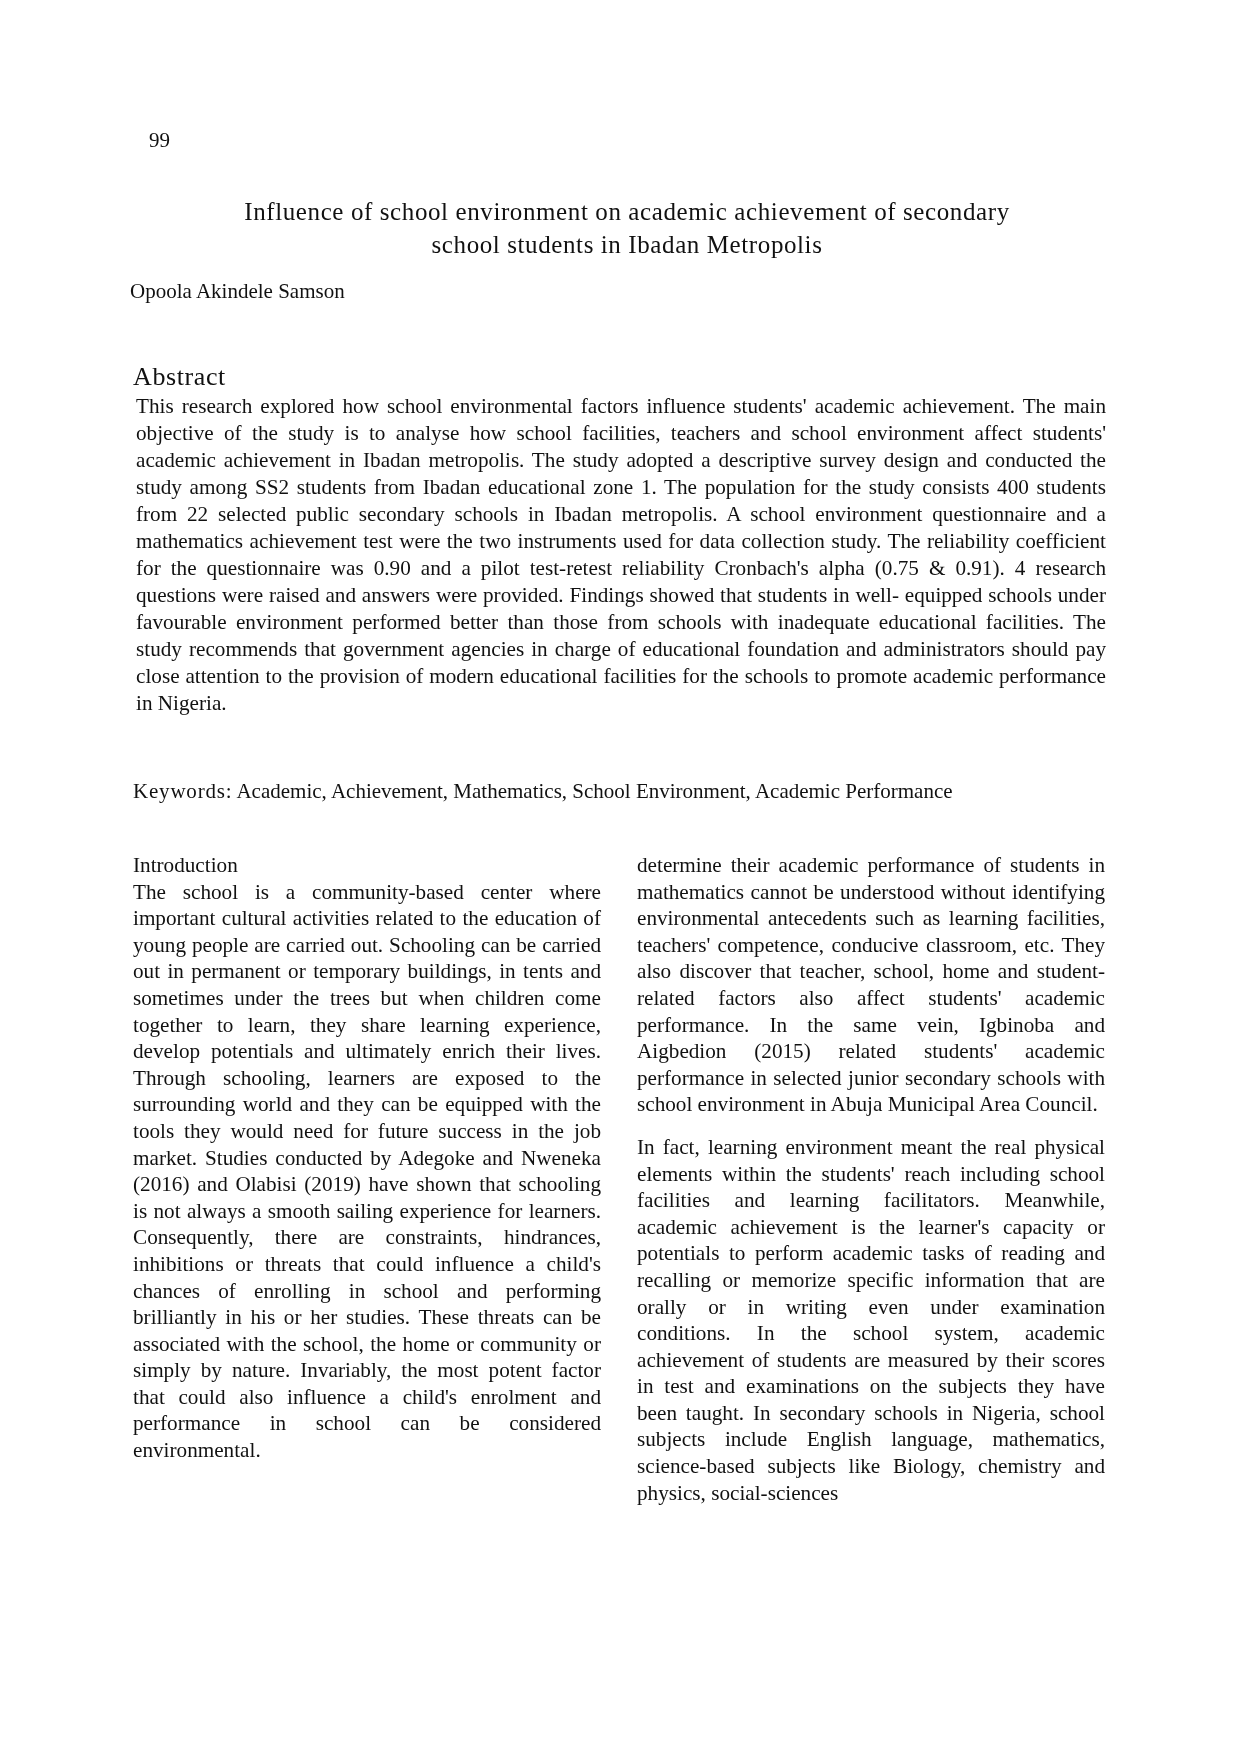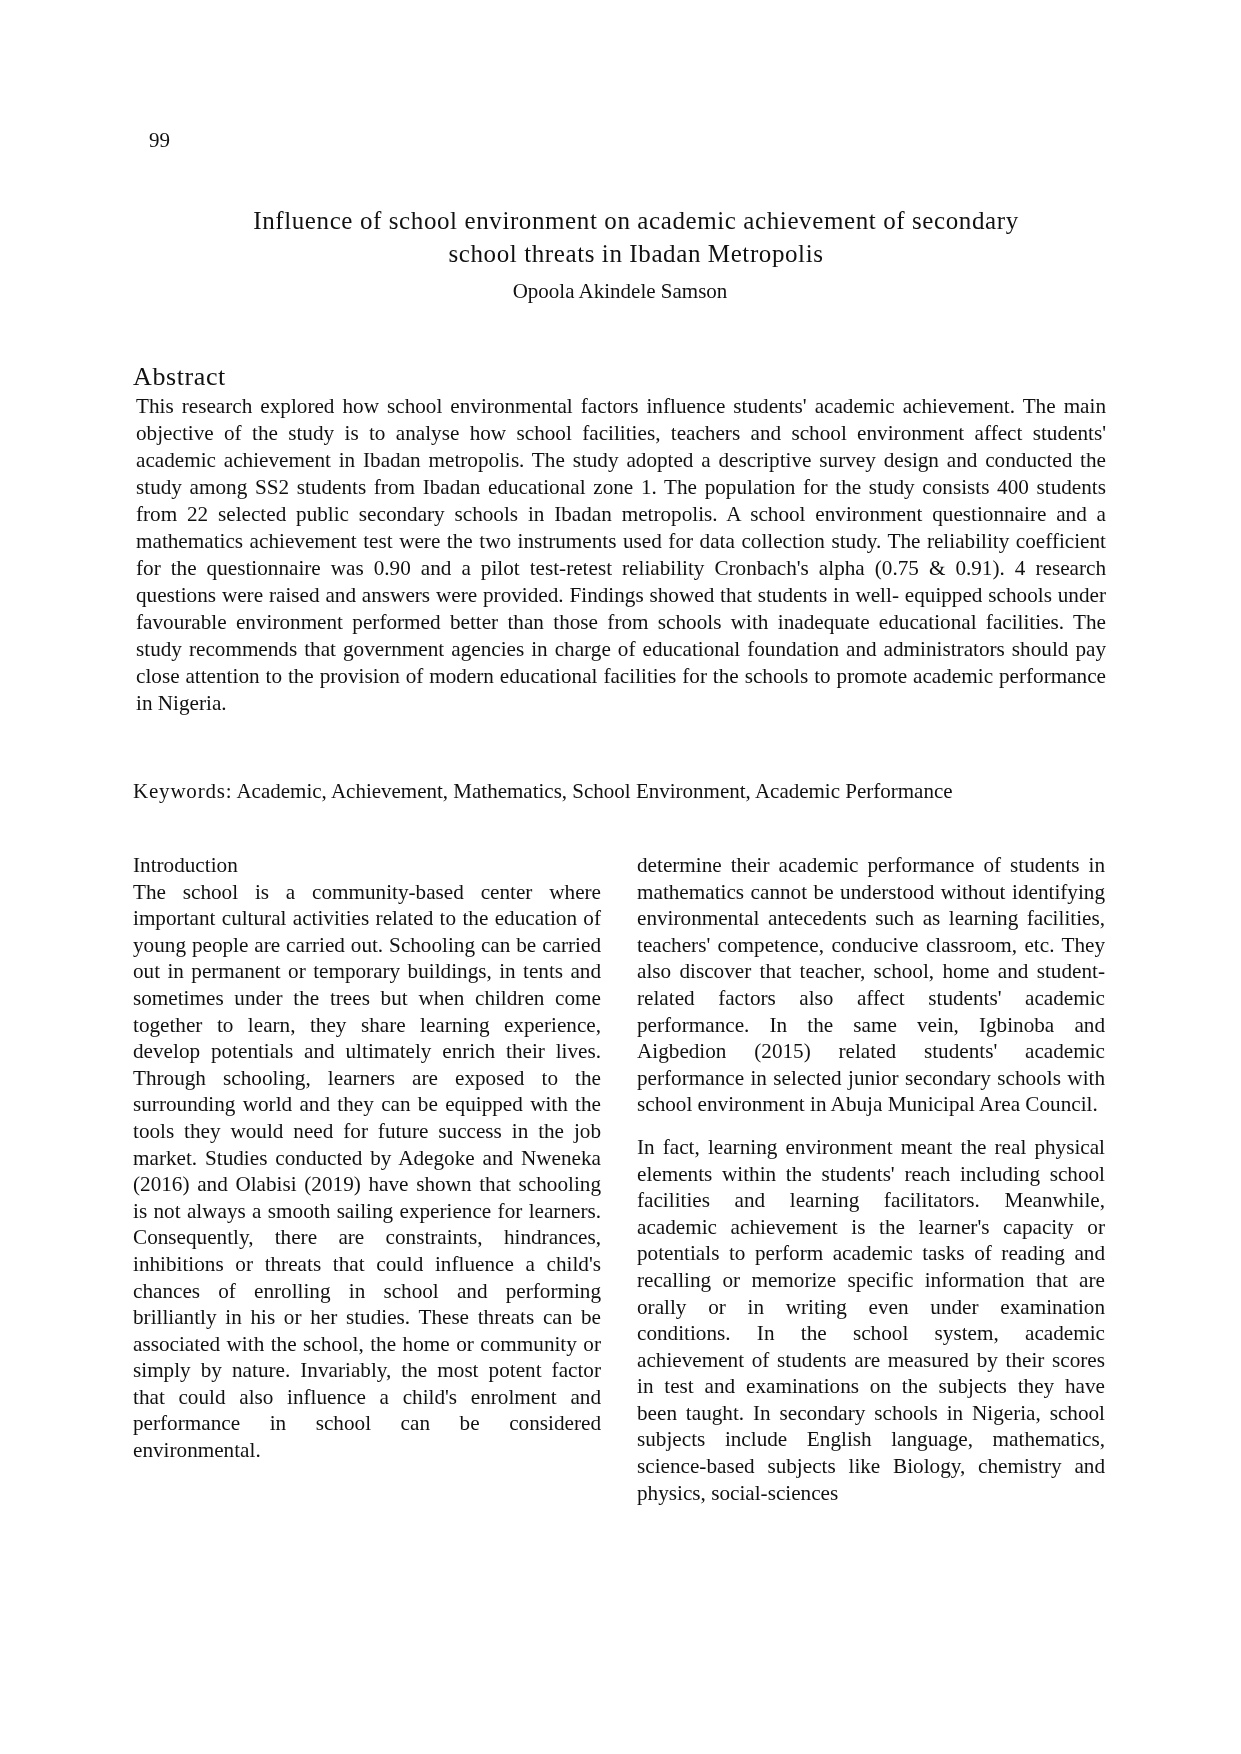--- a/index.html
+++ b/index.html
@@ -1,42 +1,42 @@
 <!DOCTYPE html>
 <html><head>
 <meta charset="utf-8">
 <style>
   html, body { margin: 0; padding: 0; background: #ffffff; }
   body { width: 1241px; height: 1754px; position: relative; overflow: hidden;
          font-family: "Liberation Serif", "DejaVu Serif", serif; color: #111111; }
   .page-number { position: absolute; left: 133px; top: 128px; font-size: 21px; margin-left: 16px; }
   .title { position: absolute; left: 130px; width: 980px; top: 188px; text-align: center;
-           font-size: 25px; line-height: 33px; letter-spacing: 0.6px; font-weight: normal; margin: 16px; }
-  .author-block { position: absolute; left: 130px; width: 980px; top: 277px; text-align: center;
+           font-size: 25px; line-height: 33px; letter-spacing: 0.6px; font-weight: normal; margin: 7px; }
+  .author-block { position: absolute; left: 130px; width: 980px; top: 277px; text-align: left;
                   font-size: 21px; line-height: 28px; }
   .abstract-heading { position: absolute; left: 133px; top: 362px; font-size: 26px; letter-spacing: 0.6px; }
   .abstract-body { position: absolute; left: 133px; width: 970px; top: 390px; font-size: 21.2px;
                    line-height: 27px; text-align: justify; margin: 3px; }
   .keywords { position: absolute; left: 133px; width: 990px; top: 779px; font-size: 21px; white-space: nowrap; }
   .keywords .kw-label { letter-spacing: 0.8px; }
   .column { position: absolute; top: 852px; width: 468px; font-size: 21.2px; line-height: 26.6px; }
   .col-left { left: 133px; }
   .col-right { left: 637px; }
   .section-heading { margin: 0; font-size: 21.2px; font-weight: normal; font-family: Liberation Serif, serif; }
   .para { margin: 0; text-align: justify; }
   .para + .para { margin-top: 16px; }
 </style>
 </head>
 <body>
 
 <div class="page-number">99</div>
 
 <h1 class="title">
   <span>Influence of school environment on academic achievement of secondary</span><br>
-  <span>school threats in Ibadan Metropolis</span>
+  <span>school students in Ibadan Metropolis</span>
 </h1>
 
 <div class="author-block">
   <div>Opoola Akindele Samson</div>
 </div>
 
 <div class="abstract-heading">Abstract</div>
 <p class="abstract-body">This research explored how school environmental factors influence students' academic achievement.  The main objective of the study is to analyse how school facilities, teachers and school environment affect students' academic achievement in Ibadan metropolis. The study adopted a descriptive survey design and conducted the study among SS2 students from Ibadan educational zone 1. The population for the study consists 400 students from 22 selected public secondary schools in Ibadan metropolis. A school environment questionnaire and a mathematics achievement test were the two instruments used for data collection study. The reliability coefficient for the questionnaire was 0.90 and a pilot test-retest reliability Cronbach's alpha (0.75 &amp; 0.91). 4 research questions were raised and answers were provided. Findings showed that students in well- equipped schools under favourable environment performed better than those from schools with inadequate educational facilities.  The study recommends that government agencies in charge of educational foundation and administrators should pay close attention to the provision of modern educational facilities for the schools to promote academic performance  in Nigeria.</p>
 
 <div class="keywords">

